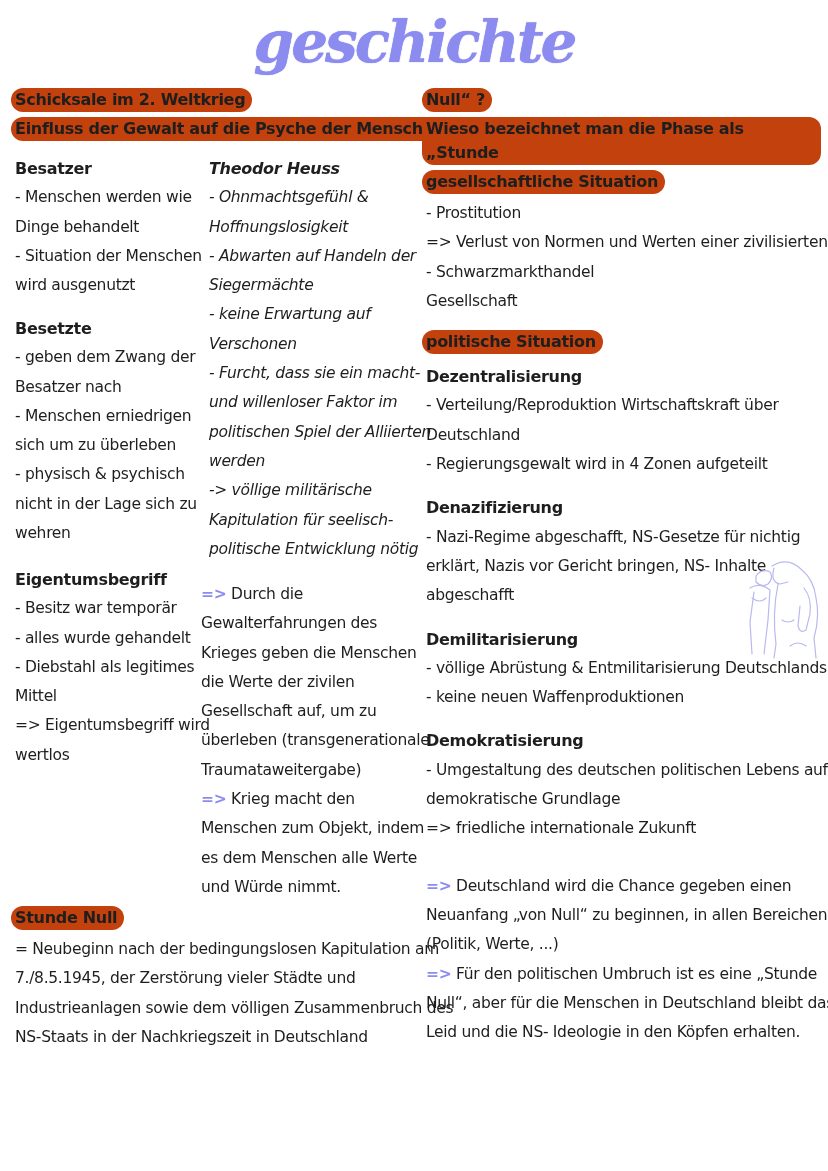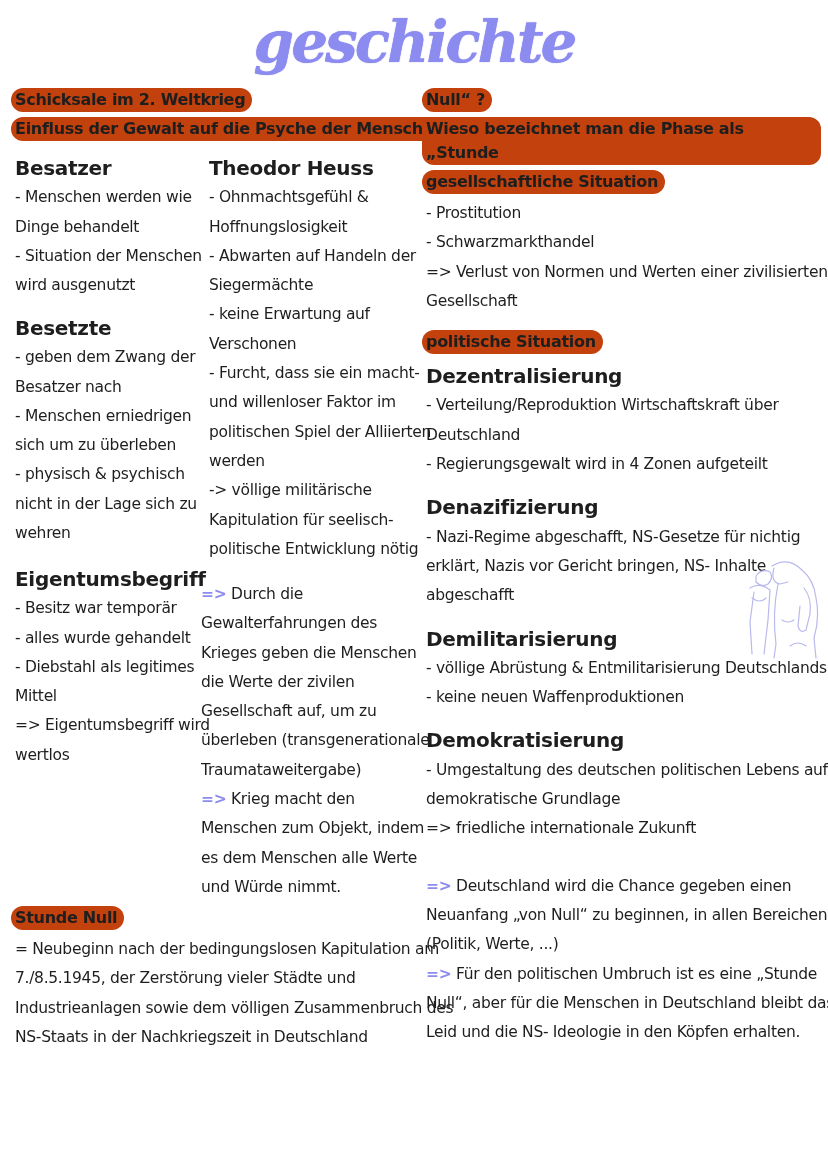--- a/index.html
+++ b/index.html
@@ -6,21 +6,21 @@
   body { width:828px; height:1171px; position:relative; overflow:hidden;
          font-family:"DejaVu Sans", sans-serif; color:#1e1e1e; }
   .title { position:absolute; left:0; width:828px; top:2px; text-align:center;
            font-family:"DejaVu Serif", serif; font-style:italic; font-weight:bold;
            font-size:58px; letter-spacing:-3px; color:#8c8cf0; line-height:80px;
            text-shadow:0 0 1px #7a7ae8; }
   .block { position:absolute; }
   .line { font-size:15.5px; line-height:29.3px; white-space:nowrap; letter-spacing:-0.3px; }
   .hl { display:inline-block; background:#c2410c; border-radius:12px; padding:0 7px 0 4px;
         margin-left:-4px; font-weight:bold; font-size:16px; line-height:24px; margin-bottom:5px; letter-spacing:-0.3px; }
-  .head { font-weight:bold; font-size:20px; line-height:29.3px; letter-spacing:-0.3px; }
+  .head { font-weight:bold; font-size:16px; line-height:29.3px; letter-spacing:-0.3px; }
   .arrow { color:#8c8cf0; font-weight:bold; }
   .gap { height:14px; }
   .illus { position:absolute; left:734px; top:558px; width:94px; height:104px; }
 </style>
 </head>
 <body>
 
 <div class="title">geschichte</div>
 
 <div class="block" style="left:15px; top:88px;">
@@ -50,21 +50,21 @@
 <div class="block" style="left:15px; top:565px; width:190px;">
   <div class="head">Eigentumsbegriff</div>
   <div class="line">- Besitz war temporär</div>
   <div class="line">- alles wurde gehandelt</div>
   <div class="line">- Diebstahl als legitimes</div>
   <div class="line">Mittel</div>
   <div class="line">=&gt; Eigentumsbegriff wird</div>
   <div class="line">wertlos</div>
 </div>
 
-<div class="block" style="left:209px; top:154px; width:205px;">
+<div class="block" style="left:209px; top:154px; width:205px;font-style:italic;">
   <div class="head">Theodor Heuss</div>
   <div class="line">- Ohnmachtsgefühl &amp;</div>
   <div class="line">Hoffnungslosigkeit</div>
   <div class="line">- Abwarten auf Handeln der</div>
   <div class="line">Siegermächte</div>
   <div class="line">- keine Erwartung auf</div>
   <div class="line">Verschonen</div>
   <div class="line">- Furcht, dass sie ein macht-</div>
   <div class="line">und willenloser Faktor im</div>
   <div class="line">politischen Spiel der Alliierten</div>
@@ -94,22 +94,22 @@
   <div class="line">7./8.5.1945, der Zerstörung vieler Städte und</div>
   <div class="line">Industrieanlagen sowie dem völligen Zusammenbruch des</div>
   <div class="line">NS-Staats in der Nachkriegszeit in Deutschland</div>
 </div>
 
 <div class="block" style="left:426px; top:88px; width:395px;">
   <div><span class="hl">Null“ ?</span></div>
   <div><span class="hl">Wieso bezeichnet man die Phase als „Stunde</span></div>
   <div><span class="hl">gesellschaftliche Situation</span></div>
   <div class="line">- Prostitution</div>
+  <div class="line">=&gt; Verlust von Normen und Werten einer zivilisierten</div>
   <div class="line">- Schwarzmarkthandel</div>
-  <div class="line">=&gt; Verlust von Normen und Werten einer zivilisierten</div>
   <div class="line">Gesellschaft</div>
   <div class="gap"></div>
   <div><span class="hl" style="margin-bottom:8px">politische Situation</span></div>
   <div class="head">Dezentralisierung</div>
   <div class="line">- Verteilung/Reproduktion Wirtschaftskraft über</div>
   <div class="line">Deutschland</div>
   <div class="line">- Regierungsgewalt wird in 4 Zonen aufgeteilt</div>
   <div class="gap"></div>
   <div class="head">Denazifizierung</div>
   <div class="line">- Nazi-Regime abgeschafft, NS-Gesetze für nichtig</div>

